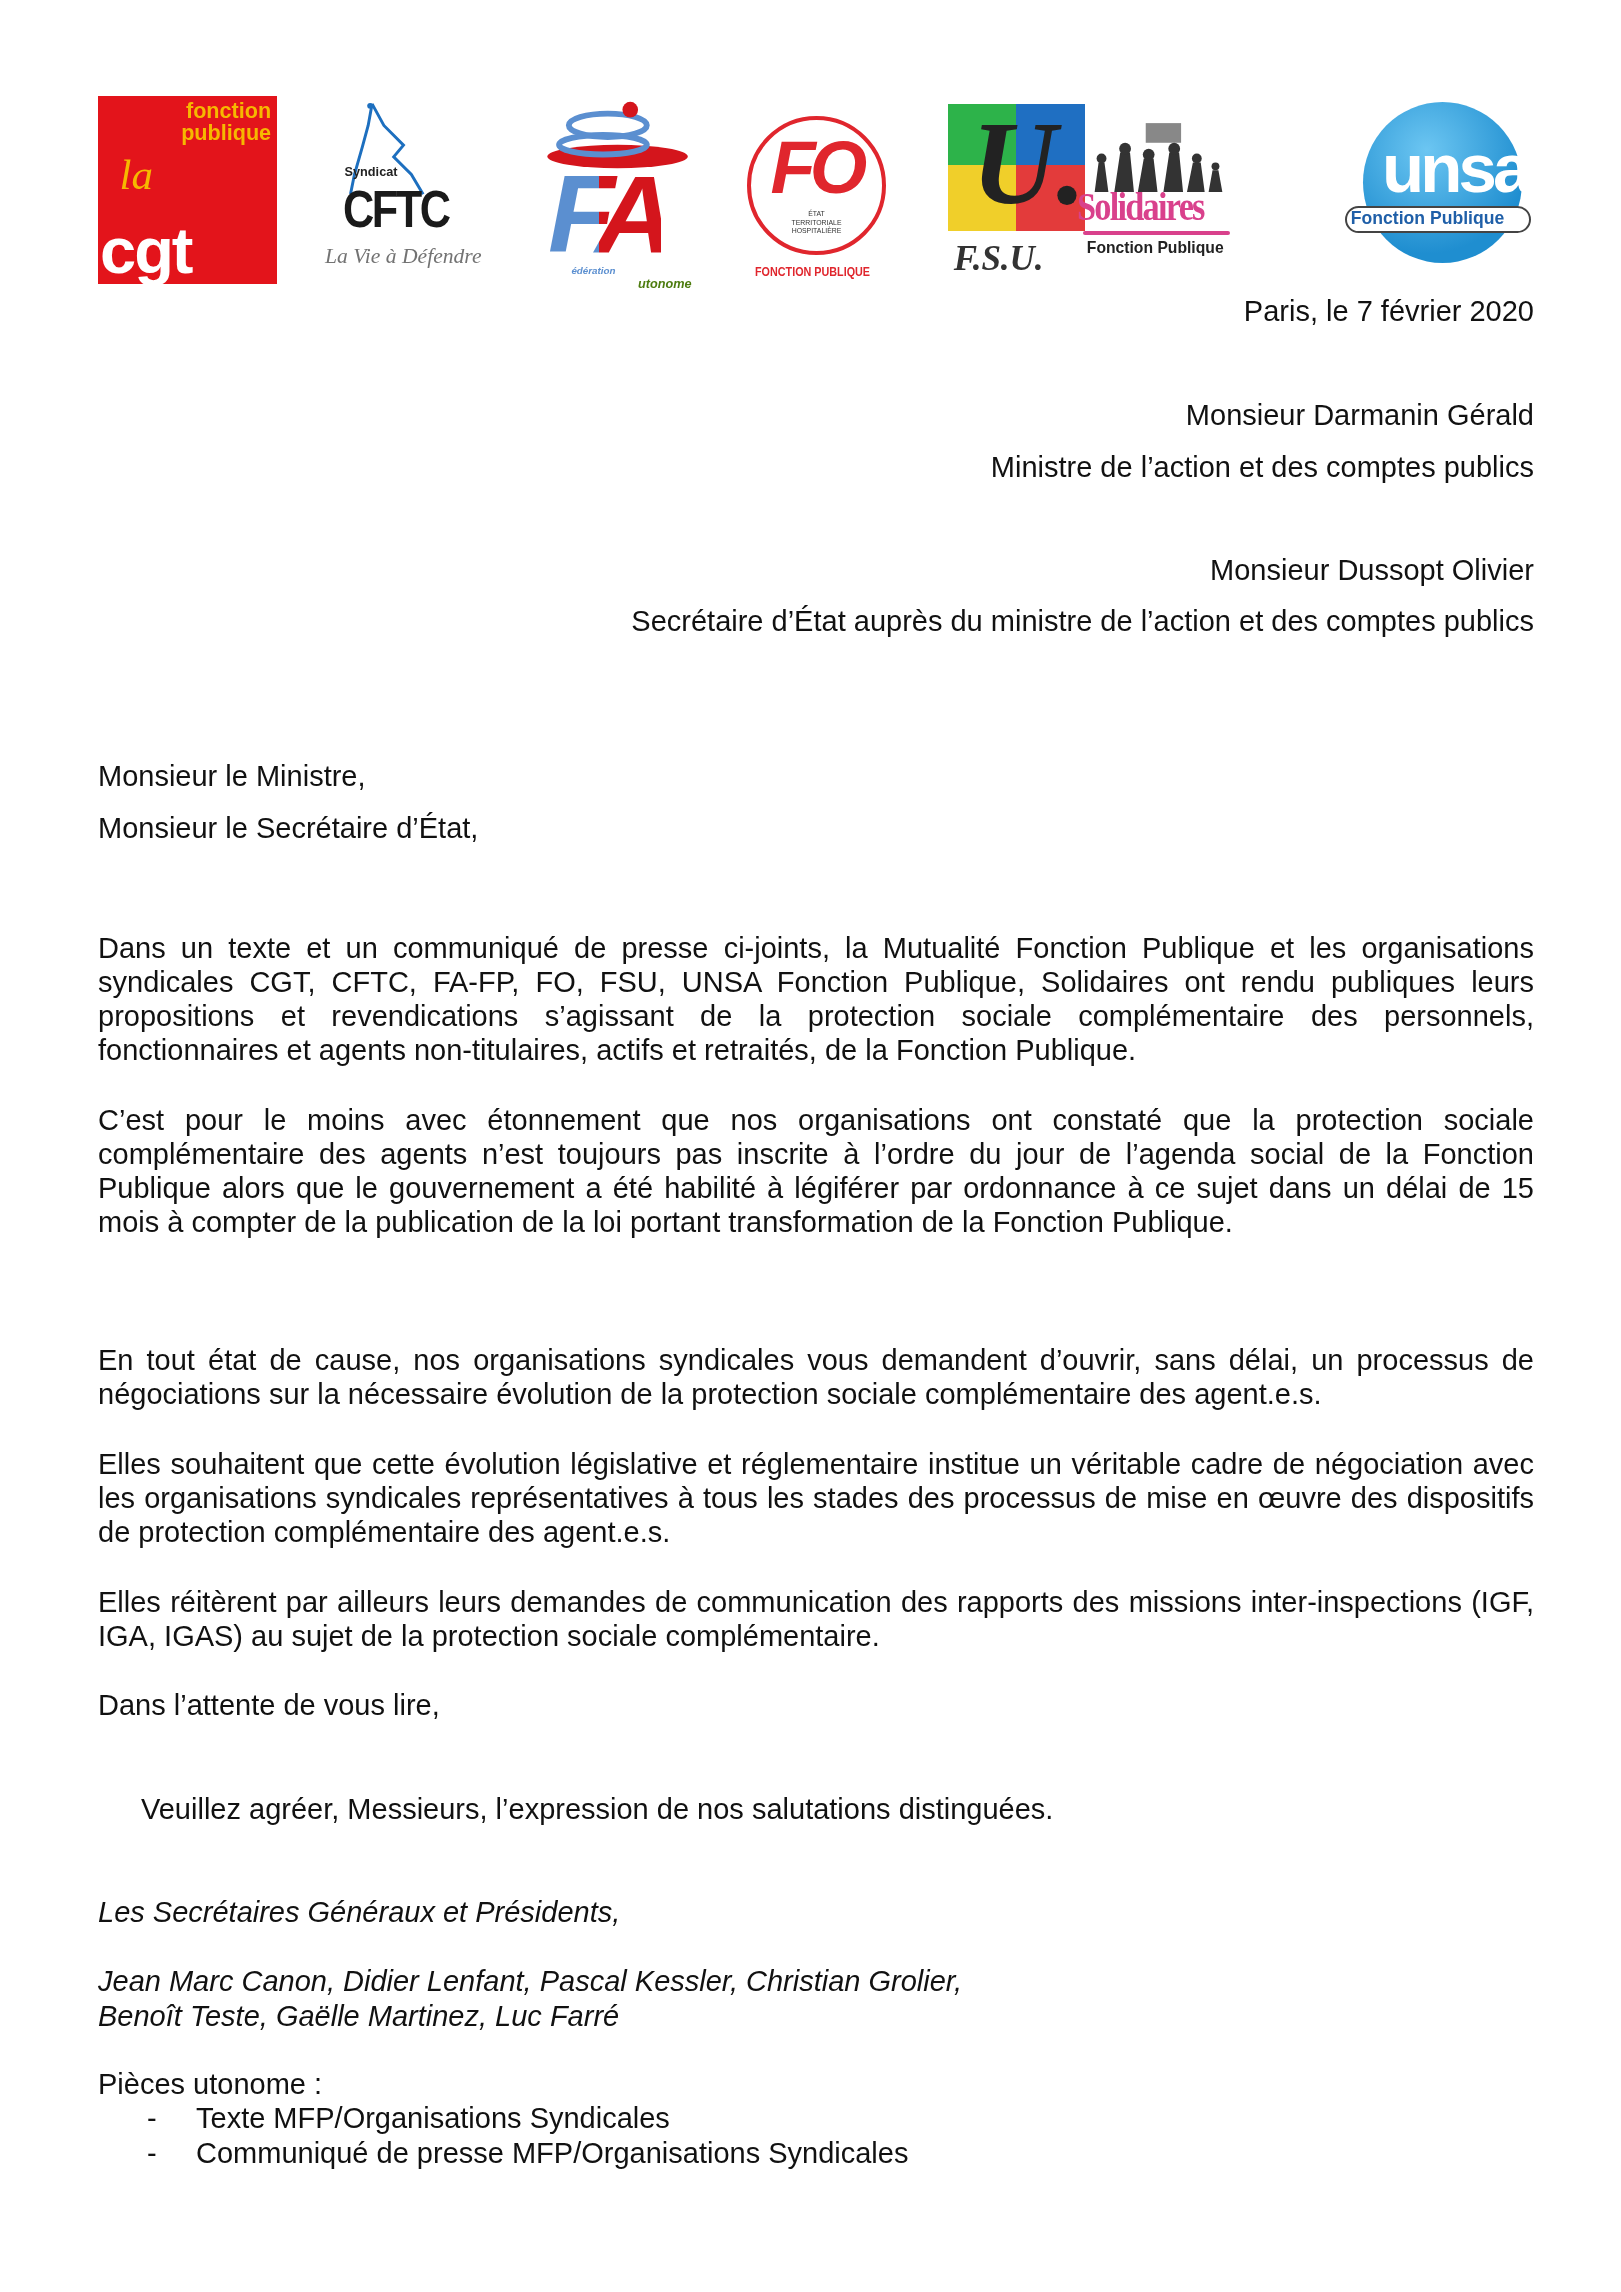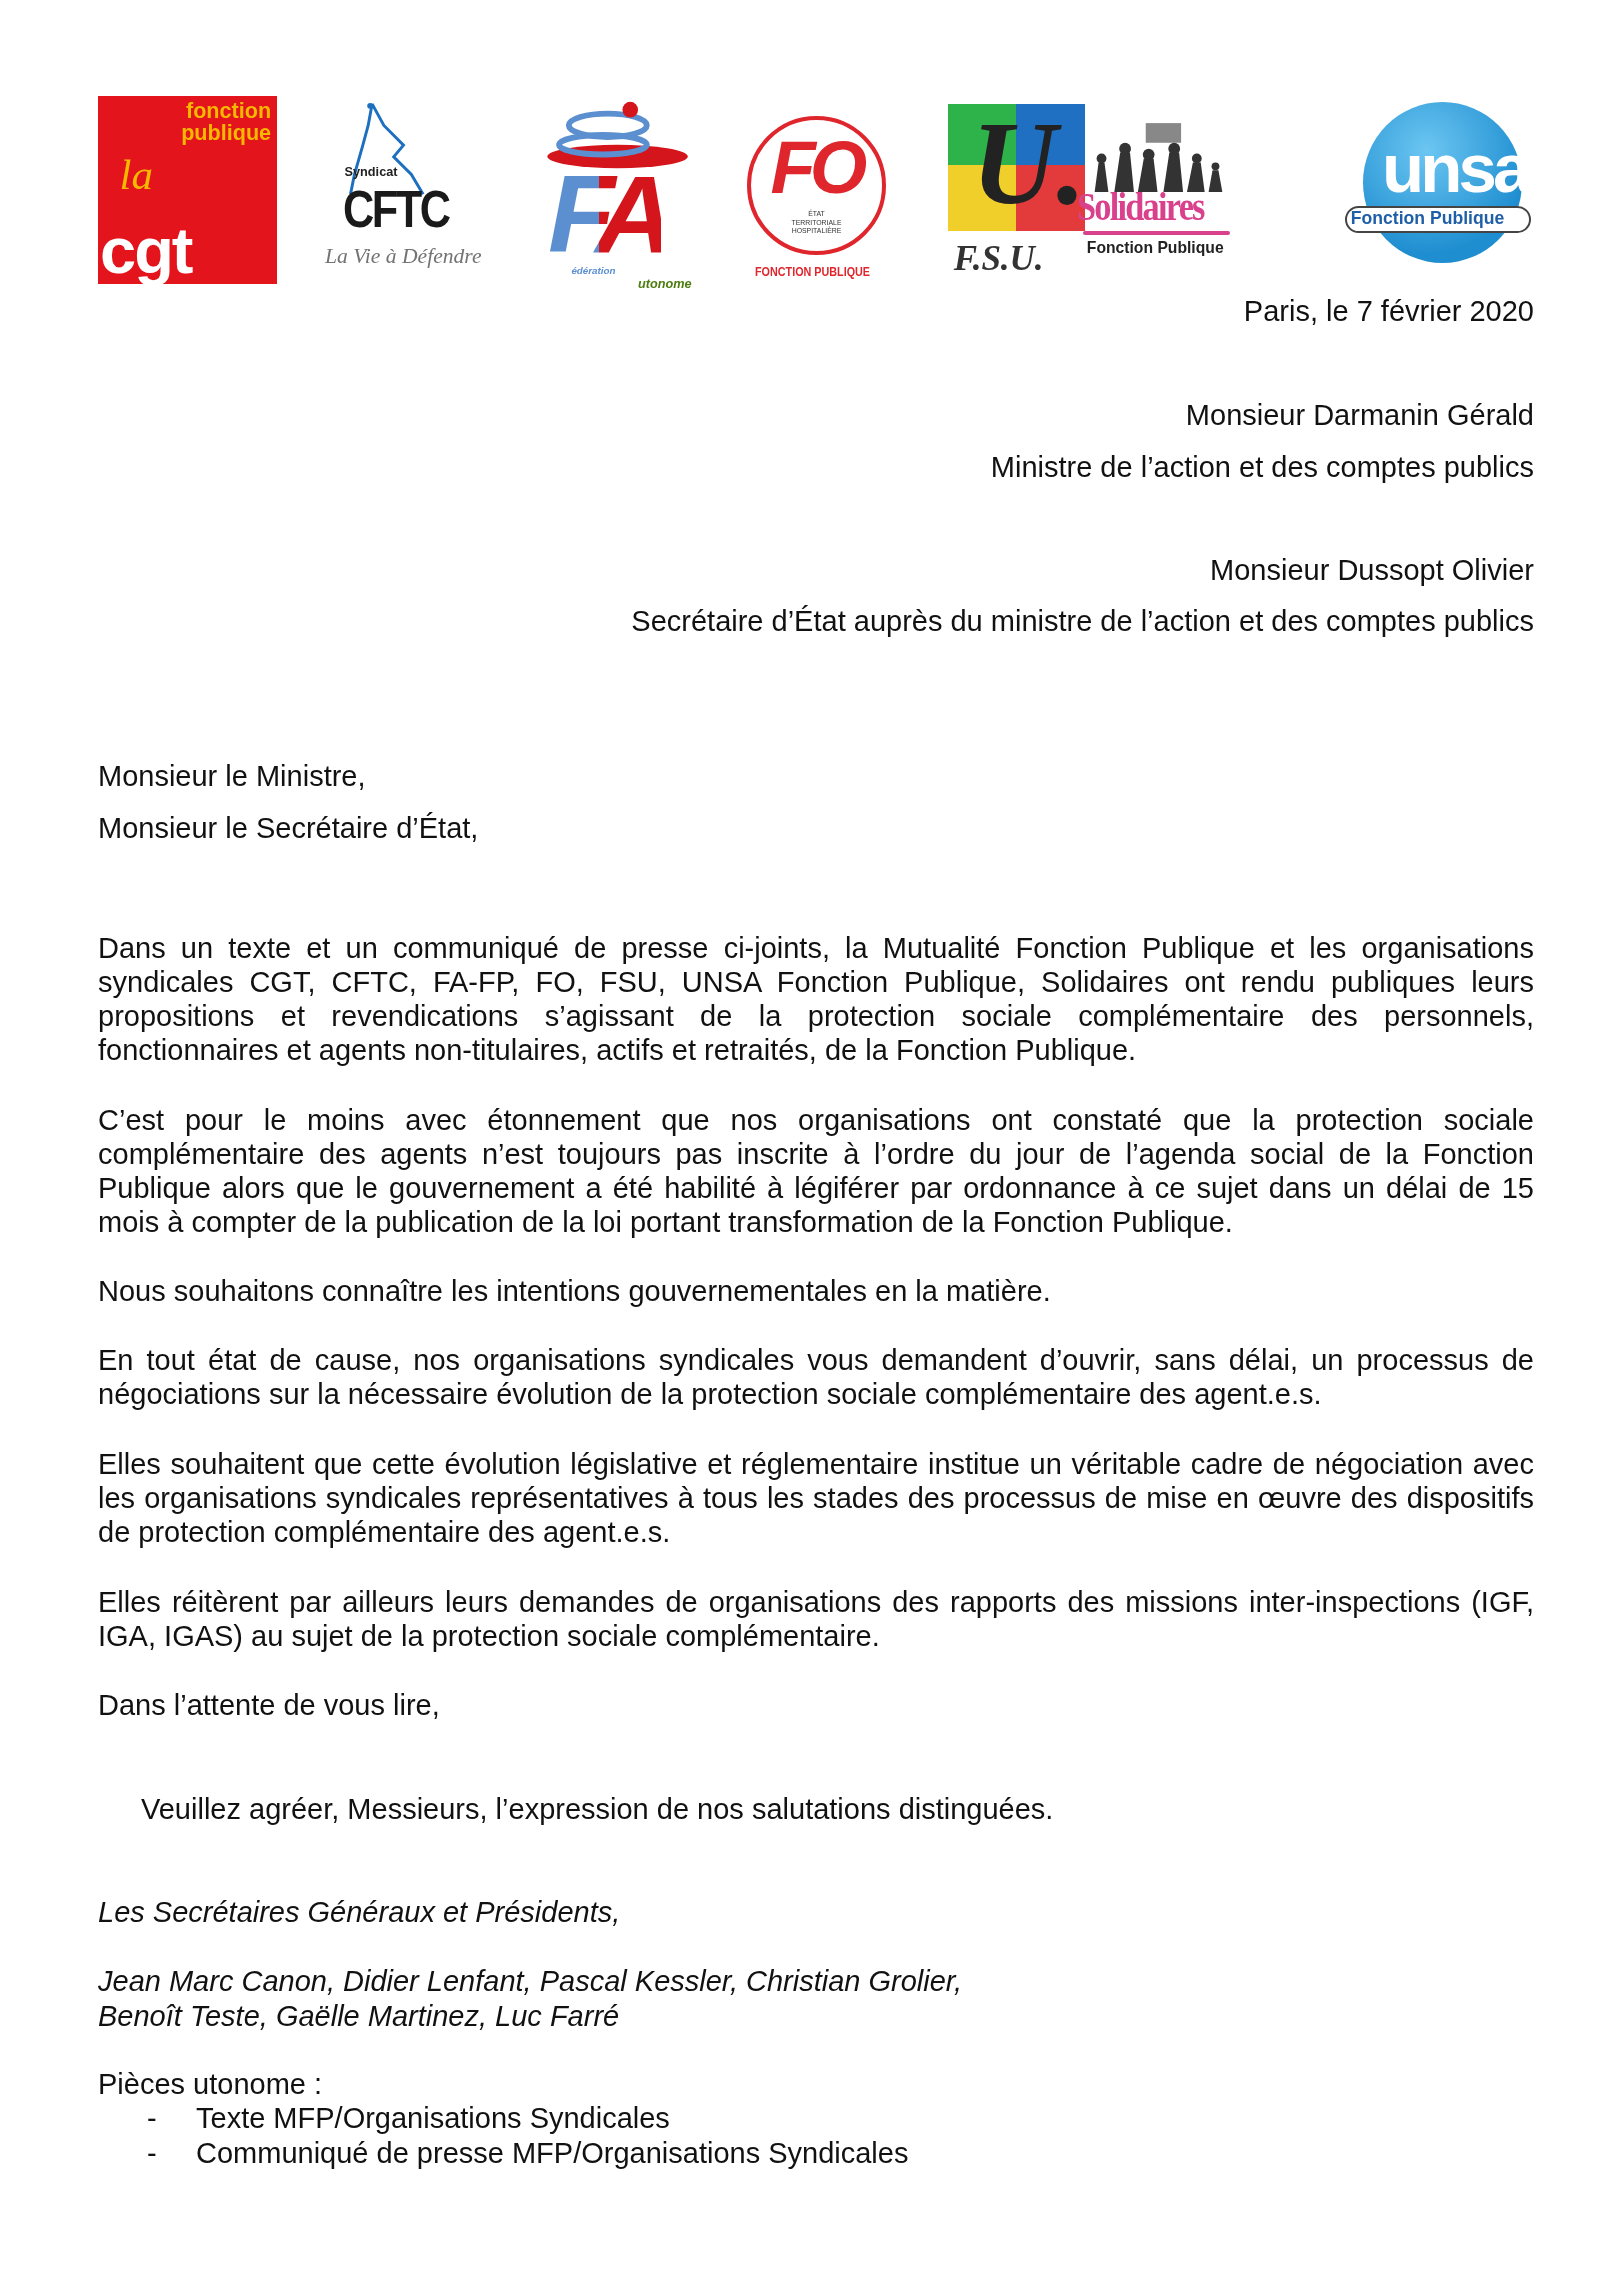--- a/index.html
+++ b/index.html
@@ -105,24 +105,23 @@
   <div class="txt right" style="top:450px;">Ministre de l’action et des comptes publics</div>
 
   <div class="txt right" style="top:553px;">Monsieur Dussopt Olivier</div>
   <div class="txt right" style="top:604px;">Secrétaire d’État auprès du ministre de l’action et des comptes publics</div>
 
   <div class="txt" style="left:98px;top:759px;">Monsieur le Ministre,</div>
   <div class="txt" style="left:98px;top:811px;">Monsieur le Secrétaire d’État,</div>
 
   <div class="para" style="top:931px;">Dans un texte et un communiqué de presse ci-joints, la Mutualité Fonction Publique et les organisations syndicales CGT, CFTC, FA-FP, FO, FSU, UNSA Fonction Publique, Solidaires ont rendu publiques leurs propositions et revendications s’agissant de la protection sociale complémentaire des personnels, fonctionnaires et agents non-titulaires, actifs et retraités, de la Fonction Publique.</div>
   <div class="para" style="top:1103px;">C’est pour le moins avec étonnement que nos organisations ont constaté que la protection sociale complémentaire des agents n’est toujours pas inscrite à l’ordre du jour de l’agenda social de la Fonction Publique alors que le gouvernement a été habilité à légiférer par ordonnance à ce sujet dans un délai de 15 mois à compter de la publication de la loi portant transformation de la Fonction Publique.</div>
-  <div class="para" style="top:1274px;">Nous souhaitons connaître les intentions gouvernementales en la matière.</div>
   <div class="para" style="top:1343px;">En tout état de cause, nos organisations syndicales vous demandent d’ouvrir, sans délai, un processus de négociations sur la nécessaire évolution de la protection sociale complémentaire des agent.e.s.</div>
   <div class="para" style="top:1447px;">Elles souhaitent que cette évolution législative et réglementaire institue un véritable cadre de négociation avec les organisations syndicales représentatives à tous les stades des processus de mise en œuvre des dispositifs de protection complémentaire des agent.e.s.</div>
-  <div class="para" style="top:1585px;">Elles réitèrent par ailleurs leurs demandes de organisations des rapports des missions inter-inspections (IGF, IGA, IGAS) au sujet de la protection sociale complémentaire.</div>
+  <div class="para" style="top:1585px;">Elles réitèrent par ailleurs leurs demandes de communication des rapports des missions inter-inspections (IGF, IGA, IGAS) au sujet de la protection sociale complémentaire.</div>
   <div class="para" style="top:1688px;">Dans l’attente de vous lire,</div>
 
   <div class="txt" style="left:98px;top:1792px;margin-left:43px;">Veuillez agréer, Messieurs, l’expression de nos salutations distinguées.</div>
 
   <div class="txt it" style="left:98px;top:1895px;">Les Secrétaires Généraux et Présidents,</div>
   <div class="txt it" style="left:98px;top:1964px;">Jean Marc Canon, Didier Lenfant, Pascal Kessler, Christian Grolier,</div>
   <div class="txt it" style="left:98px;top:1999px;">Benoît Teste, Gaëlle Martinez, Luc Farré</div>
 
   <div class="txt" style="left:98px;top:2067px;">Pièces utonome :</div>
   <div class="bullet-row" style="top:2101px;">

